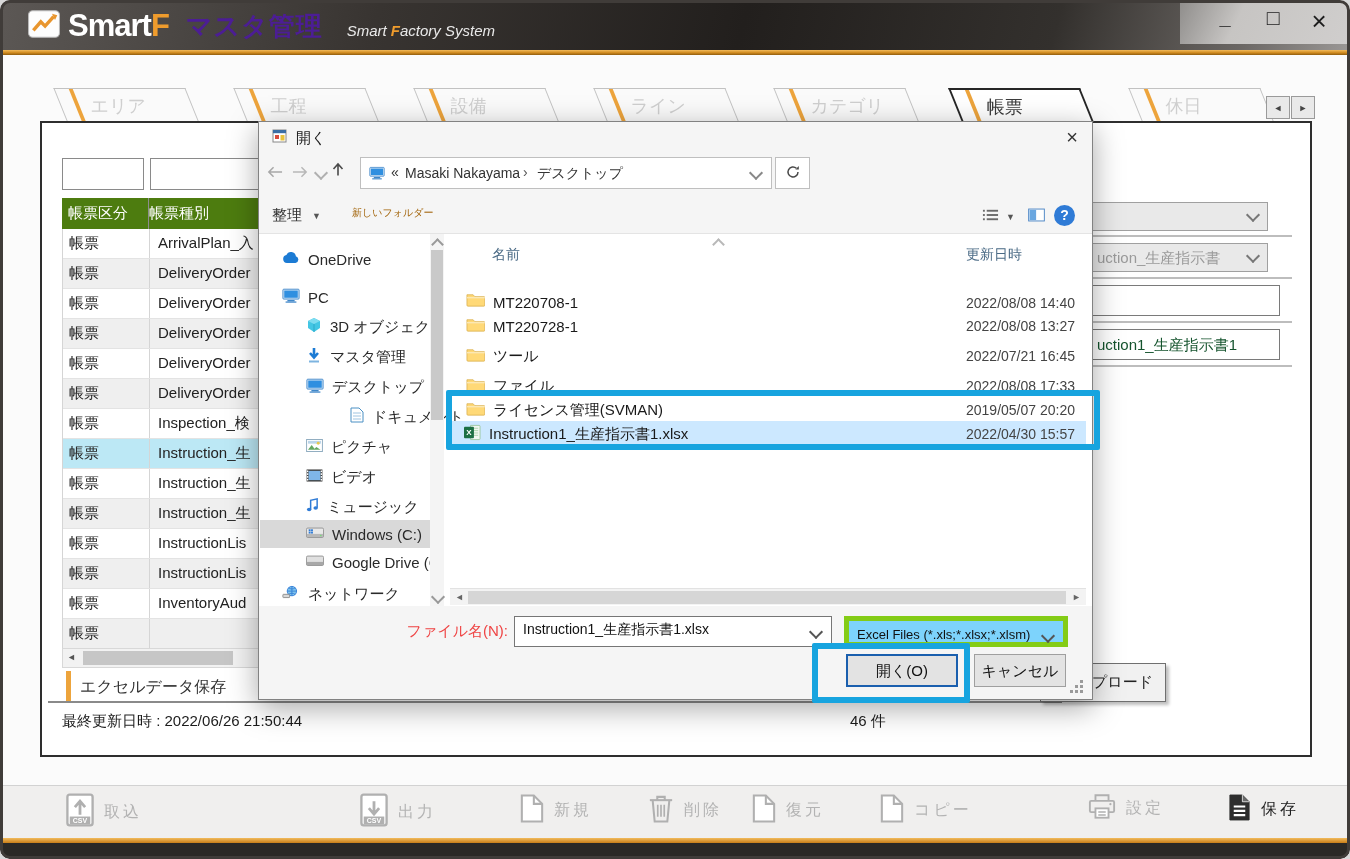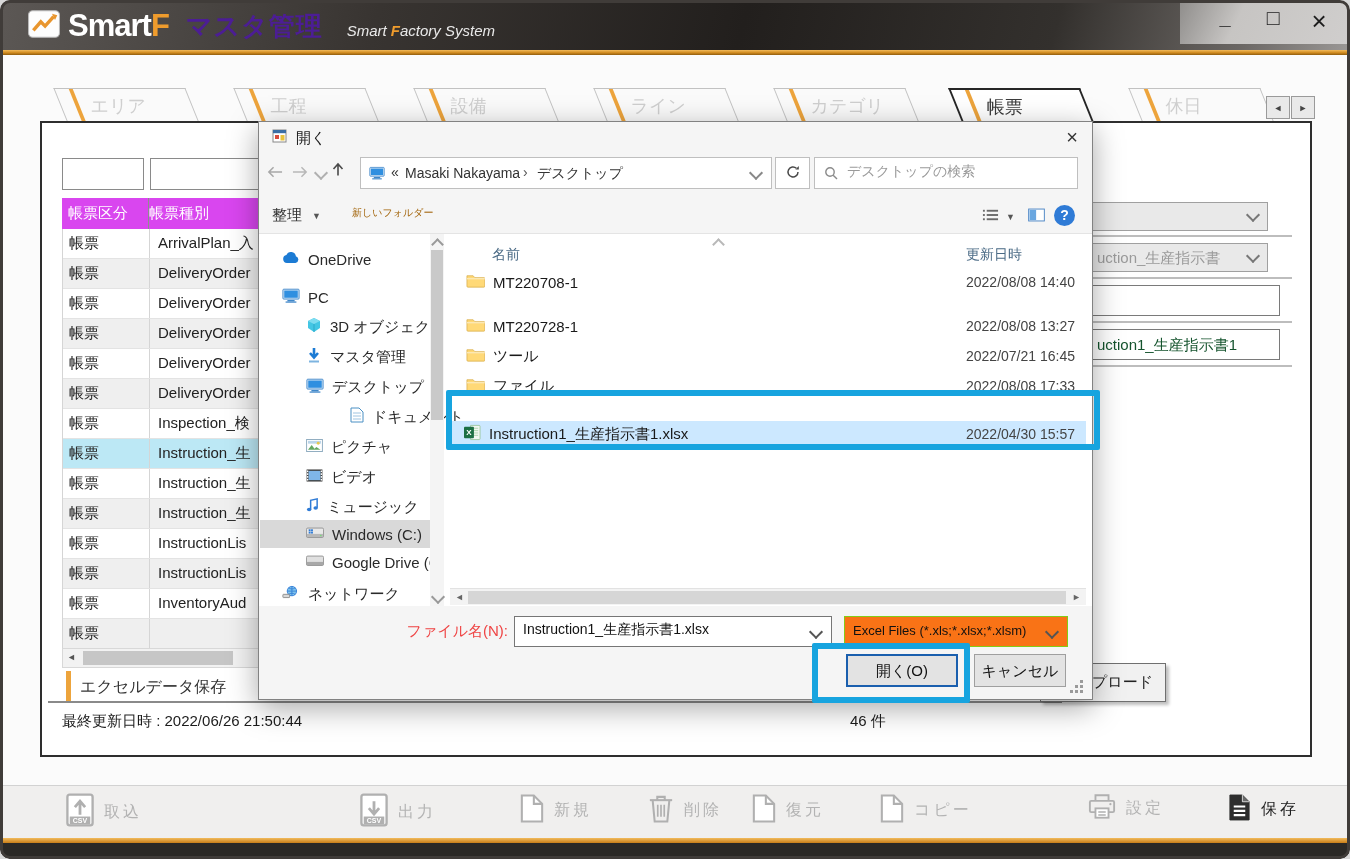--- a/index.html
+++ b/index.html
@@ -27,21 +27,21 @@
   .tab .tbar{position:absolute;left:14px;top:0;bottom:0;width:4px;background:#eda43c;}
   .tab .tlbl{display:block;transform:skewX(-22deg);padding:5px 0 0 30px;font-size:18px;color:#cfcfcf;white-space:nowrap;}
   .tab.active{background:#fff;border:2px solid #262626;border-bottom:none;height:34px;z-index:4;}
   .tab.active .tlbl{color:#3c3c3c;}
   .tab-arrow{top:96px;width:24px;height:23px;background:#e9e9e9;border:1px solid #9a9a9a;
        font-size:9px;color:#444;text-align:center;line-height:22px;z-index:3;box-sizing:border-box;}
   
   .content-box{left:40px;top:121px;width:1272px;height:636px;background:#fff;border:2px solid #2e2e2e;z-index:1;box-sizing:border-box;}
   
   .filter-input{top:158px;height:32px;border:1px solid #8a8a8a;background:#fff;z-index:2;box-sizing:border-box;font-size:14px;padding:0 4px;}
-  .thead{left:62px;top:198px;width:220px;height:31px;background:#d946ef;color:#fff;z-index:2;display:flex;font-size:15px;}
+  .thead{left:62px;top:198px;width:220px;height:31px;background:#4d7c0f;color:#fff;z-index:2;display:flex;font-size:15px;}
   .thead span{display:block;padding-top:6px;box-sizing:border-box;}
   .tbody{left:62px;top:229px;width:220px;height:419px;z-index:2;overflow:hidden;background:#fff;border-left:1px solid #d5d5d5;}
   .trow{position:relative;height:30px;display:flex;font-size:15px;color:#222;border-bottom:1px solid #e3e3e3;box-sizing:border-box;}
   .trow:nth-child(even){background:#efefef;}
   .trow.sel{background:#bce8f5;}
   .tc1{width:86px;padding:5px 0 0 6px;box-sizing:border-box;}
   .tc2{width:134px;padding:5px 0 0 8px;border-left:1px solid #d5d5d5;box-sizing:border-box;white-space:nowrap;overflow:hidden;}
   .tscroll{left:62px;top:648px;width:220px;height:20px;background:#f2f2f2;border:1px solid #d8d8d8;z-index:2;box-sizing:border-box;}
   .tscroll .arr{position:absolute;left:4px;top:3px;font-size:9px;color:#555;}
   .tscroll .thumb{position:absolute;left:20px;top:2px;width:150px;height:14px;background:#c6c6c6;}
@@ -87,21 +87,21 @@
   .frow .fname{font-size:15px;color:#1a1a1a;margin-left:8px;white-space:nowrap;}
   .frow .fdate{position:absolute;left:516px;font-size:14px;color:#444;white-space:nowrap;}
   .frow.fsel{background:#cce8ff;}
   .hscroll{left:450px;top:588px;width:636px;height:17px;background:#f3f3f3;border-top:1px solid #e2e2e2;z-index:12;box-sizing:border-box;}
   .hscroll .harr{position:absolute;top:3px;font-size:9px;color:#666;}
   .hscroll .hthumb{position:absolute;left:18px;top:2px;width:598px;height:13px;background:#d6d6d6;}
   .fn-label{left:396px;top:622px;width:112px;text-align:right;font-size:15px;color:#ef4444;z-index:11;}
   .fn-combo{left:514px;top:616px;width:318px;height:31px;background:#fff;border:1px solid #767676;z-index:11;box-sizing:border-box;}
   .fn-combo input{position:absolute;left:6px;top:4px;width:280px;border:none;outline:none;font-size:14px;color:#111;
       font-family:"Liberation Sans","DejaVu Sans",sans-serif;background:transparent;}
-  .ft-combo{left:844px;top:616px;width:224px;height:31px;background:#f97316;border:1px solid #84cc16;z-index:11;box-sizing:border-box;}
+  .ft-combo{left:844px;top:616px;width:224px;height:31px;background:#7dd3fc;border:5px solid #84cc16;z-index:11;box-sizing:border-box;}
   .ft-combo .ftv{position:absolute;left:8px;top:6px;font-size:13px;color:#111;white-space:nowrap;}
   .open-btn{left:846px;top:654px;width:112px;height:33px;background:#e3e3e3;border:2px solid #1a5fae;z-index:11;
       font-size:15px;color:#111;text-align:center;line-height:29px;box-sizing:border-box;}
   .cancel-btn{left:974px;top:654px;width:92px;height:33px;background:#e3e3e3;border:1px solid #9f9f9f;z-index:11;
       font-size:15px;color:#111;text-align:center;line-height:31px;box-sizing:border-box;}
   .grip{left:1070px;top:680px;width:14px;height:14px;z-index:11;}
   .grip i{position:absolute;width:3px;height:3px;background:#9a9a9a;}
   
   .ann{border:6px solid #17a4df;z-index:30;box-sizing:border-box;border-radius:2px;}
   
@@ -300,28 +300,20 @@
     <span style="position:absolute;left:44px;top:7px;font-size:14px;color:#333;">Masaki Nakayama</span>
     <span style="position:absolute;left:162px;top:6px;font-size:14px;color:#555;">›</span>
     <span style="position:absolute;left:176px;top:7px;font-size:14px;color:#333;">デスクトップ</span>
     <span class="chev" style="position:absolute;left:390px;top:10px;border-color:#888;"></span>
   </div>
   <div class="abs refresh-box">
     <svg width="14" height="14" viewBox="0 0 14 14">
         <path d="M12 7 a5 5 0 1 1 -1.6 -3.7" fill="none" stroke="#4a4a4a" stroke-width="1.5"></path>
         <path d="M12.8 1 v3.4 h-3.4z" fill="#4a4a4a"></path>
       </svg>
-  </div>
-  <div class="abs search-box">
-    <span style="position:absolute;left:9px;top:8px;">
-      <svg width="14" height="14" viewBox="0 0 14 14">
-          <circle cx="6" cy="6" r="4.2" fill="none" stroke="#8a8a8a" stroke-width="1.4"></circle>
-          <path d="M9.2 9.2 L13 13" stroke="#8a8a8a" stroke-width="1.4"></path>
-        </svg></span>
-    <input placeholder="デスクトップの検索" style="">
   </div>
 
   <div class="abs dlg-org">整理</div>
   <div class="abs dd-glyph" style="left:312px;top:211px;">▼</div>
   <div class="abs dlg-newf">新しいフォルダー</div>
   <span class="abs" style="left:982px;top:208px;z-index:11;">
     <svg width="17" height="14" viewBox="0 0 18 14">
         <g fill="#6a6a6a">
           <rect x="1" y="1.5" width="2" height="2"></rect>
           <rect x="5" y="1.5" width="12" height="2"></rect>
@@ -455,21 +447,21 @@
 
   <div class="abs sb-scroll"></div>
   <div class="abs chev-up" style="left:433px;top:240px;z-index:12;"></div>
   <div class="abs sb-thumb"></div>
   <div class="abs chev" style="left:433px;top:592px;z-index:12;border-color:#999;"></div>
 
   <div class="abs chev-up" style="left:714px;top:240px;z-index:12;border-color:#b8b8b8;"></div>
   <div class="abs flist-head" style="left:492px;top:246px;">名前</div>
   <div class="abs flist-head" style="left:966px;top:246px;">更新日時</div>
 
-  <div class="abs frow" style="top:267px;height:30px;">
+  <div class="abs frow" style="top:281px;height:30px;align-items:flex-end;">
     <span style="margin-left:16px;"><svg width="19" height="15" viewBox="0 0 20 15">
           <path d="M1 2.5 h6.5 l1.8 2 H19 a0.8 0.8 0 0 1 0.8 0.8 V13.5 a1 1 0 0 1 -1 1 H2 a1 1 0 0 1 -1 -1z" fill="#ffd977" stroke="#d9ae4e" stroke-width="0.8"></path>
           <path d="M1 5.6 h18.8" stroke="#fbe9b5" stroke-width="1.4"></path>
         </svg></span>
     <span class="fname">MT220708-1</span>
     <span class="fdate">2022/08/08 14:40</span>
     </div>
   <div class="abs frow" style="top:311px;height:30px;">
     <span style="margin-left:16px;"><svg width="19" height="15" viewBox="0 0 20 15">
           <path d="M1 2.5 h6.5 l1.8 2 H19 a0.8 0.8 0 0 1 0.8 0.8 V13.5 a1 1 0 0 1 -1 1 H2 a1 1 0 0 1 -1 -1z" fill="#ffd977" stroke="#d9ae4e" stroke-width="0.8"></path>
@@ -486,20 +478,28 @@
     <span class="fname">ツール</span>
     <span class="fdate">2022/07/21 16:45</span>
     </div>
   <div class="abs frow" style="top:371px;height:30px;">
     <span style="margin-left:16px;"><svg width="19" height="15" viewBox="0 0 20 15">
           <path d="M1 2.5 h6.5 l1.8 2 H19 a0.8 0.8 0 0 1 0.8 0.8 V13.5 a1 1 0 0 1 -1 1 H2 a1 1 0 0 1 -1 -1z" fill="#ffd977" stroke="#d9ae4e" stroke-width="0.8"></path>
           <path d="M1 5.6 h18.8" stroke="#fbe9b5" stroke-width="1.4"></path>
         </svg></span>
     <span class="fname">ファイル</span>
     <span class="fdate">2022/08/08 17:33</span>
+    </div>
+  <div class="abs frow" style="top:399px;height:22px;overflow:hidden;">
+    <span style="margin-left:16px;"><svg width="19" height="15" viewBox="0 0 20 15">
+          <path d="M1 2.5 h6.5 l1.8 2 H19 a0.8 0.8 0 0 1 0.8 0.8 V13.5 a1 1 0 0 1 -1 1 H2 a1 1 0 0 1 -1 -1z" fill="#ffd977" stroke="#d9ae4e" stroke-width="0.8"></path>
+          <path d="M1 5.6 h18.8" stroke="#fbe9b5" stroke-width="1.4"></path>
+        </svg></span>
+    <span class="fname">ライセンス管理(SVMAN)</span>
+    <span class="fdate">2019/05/07 20:20</span>
     </div>
   <div class="abs frow fsel" style="top:421px;height:26px;">
     <span style="margin-left:14px;"><svg width="17" height="17" viewBox="0 0 18 17">
           <path d="M7 1 h9 a1 1 0 0 1 1 1 v13 a1 1 0 0 1 -1 1 h-9z" fill="#f2f8f2" stroke="#8fbf8f" stroke-width="0.8"></path>
           <path d="M9 4 h6 M9 6.5 h6 M9 9 h6 M9 11.5 h6" stroke="#9fcf9f" stroke-width="0.8"></path>
           <rect x="0" y="2.5" width="10.5" height="12" rx="1" fill="#1d7044"></rect>
           <text x="5.2" y="11.5" font-size="8.5" font-weight="bold" fill="#fff" text-anchor="middle" font-family="sans-serif">X</text>
         </svg></span>
     <span class="fname">Instruction1_生産指示書1.xlsx</span>
     <span class="fdate">2022/04/30 15:57</span>

